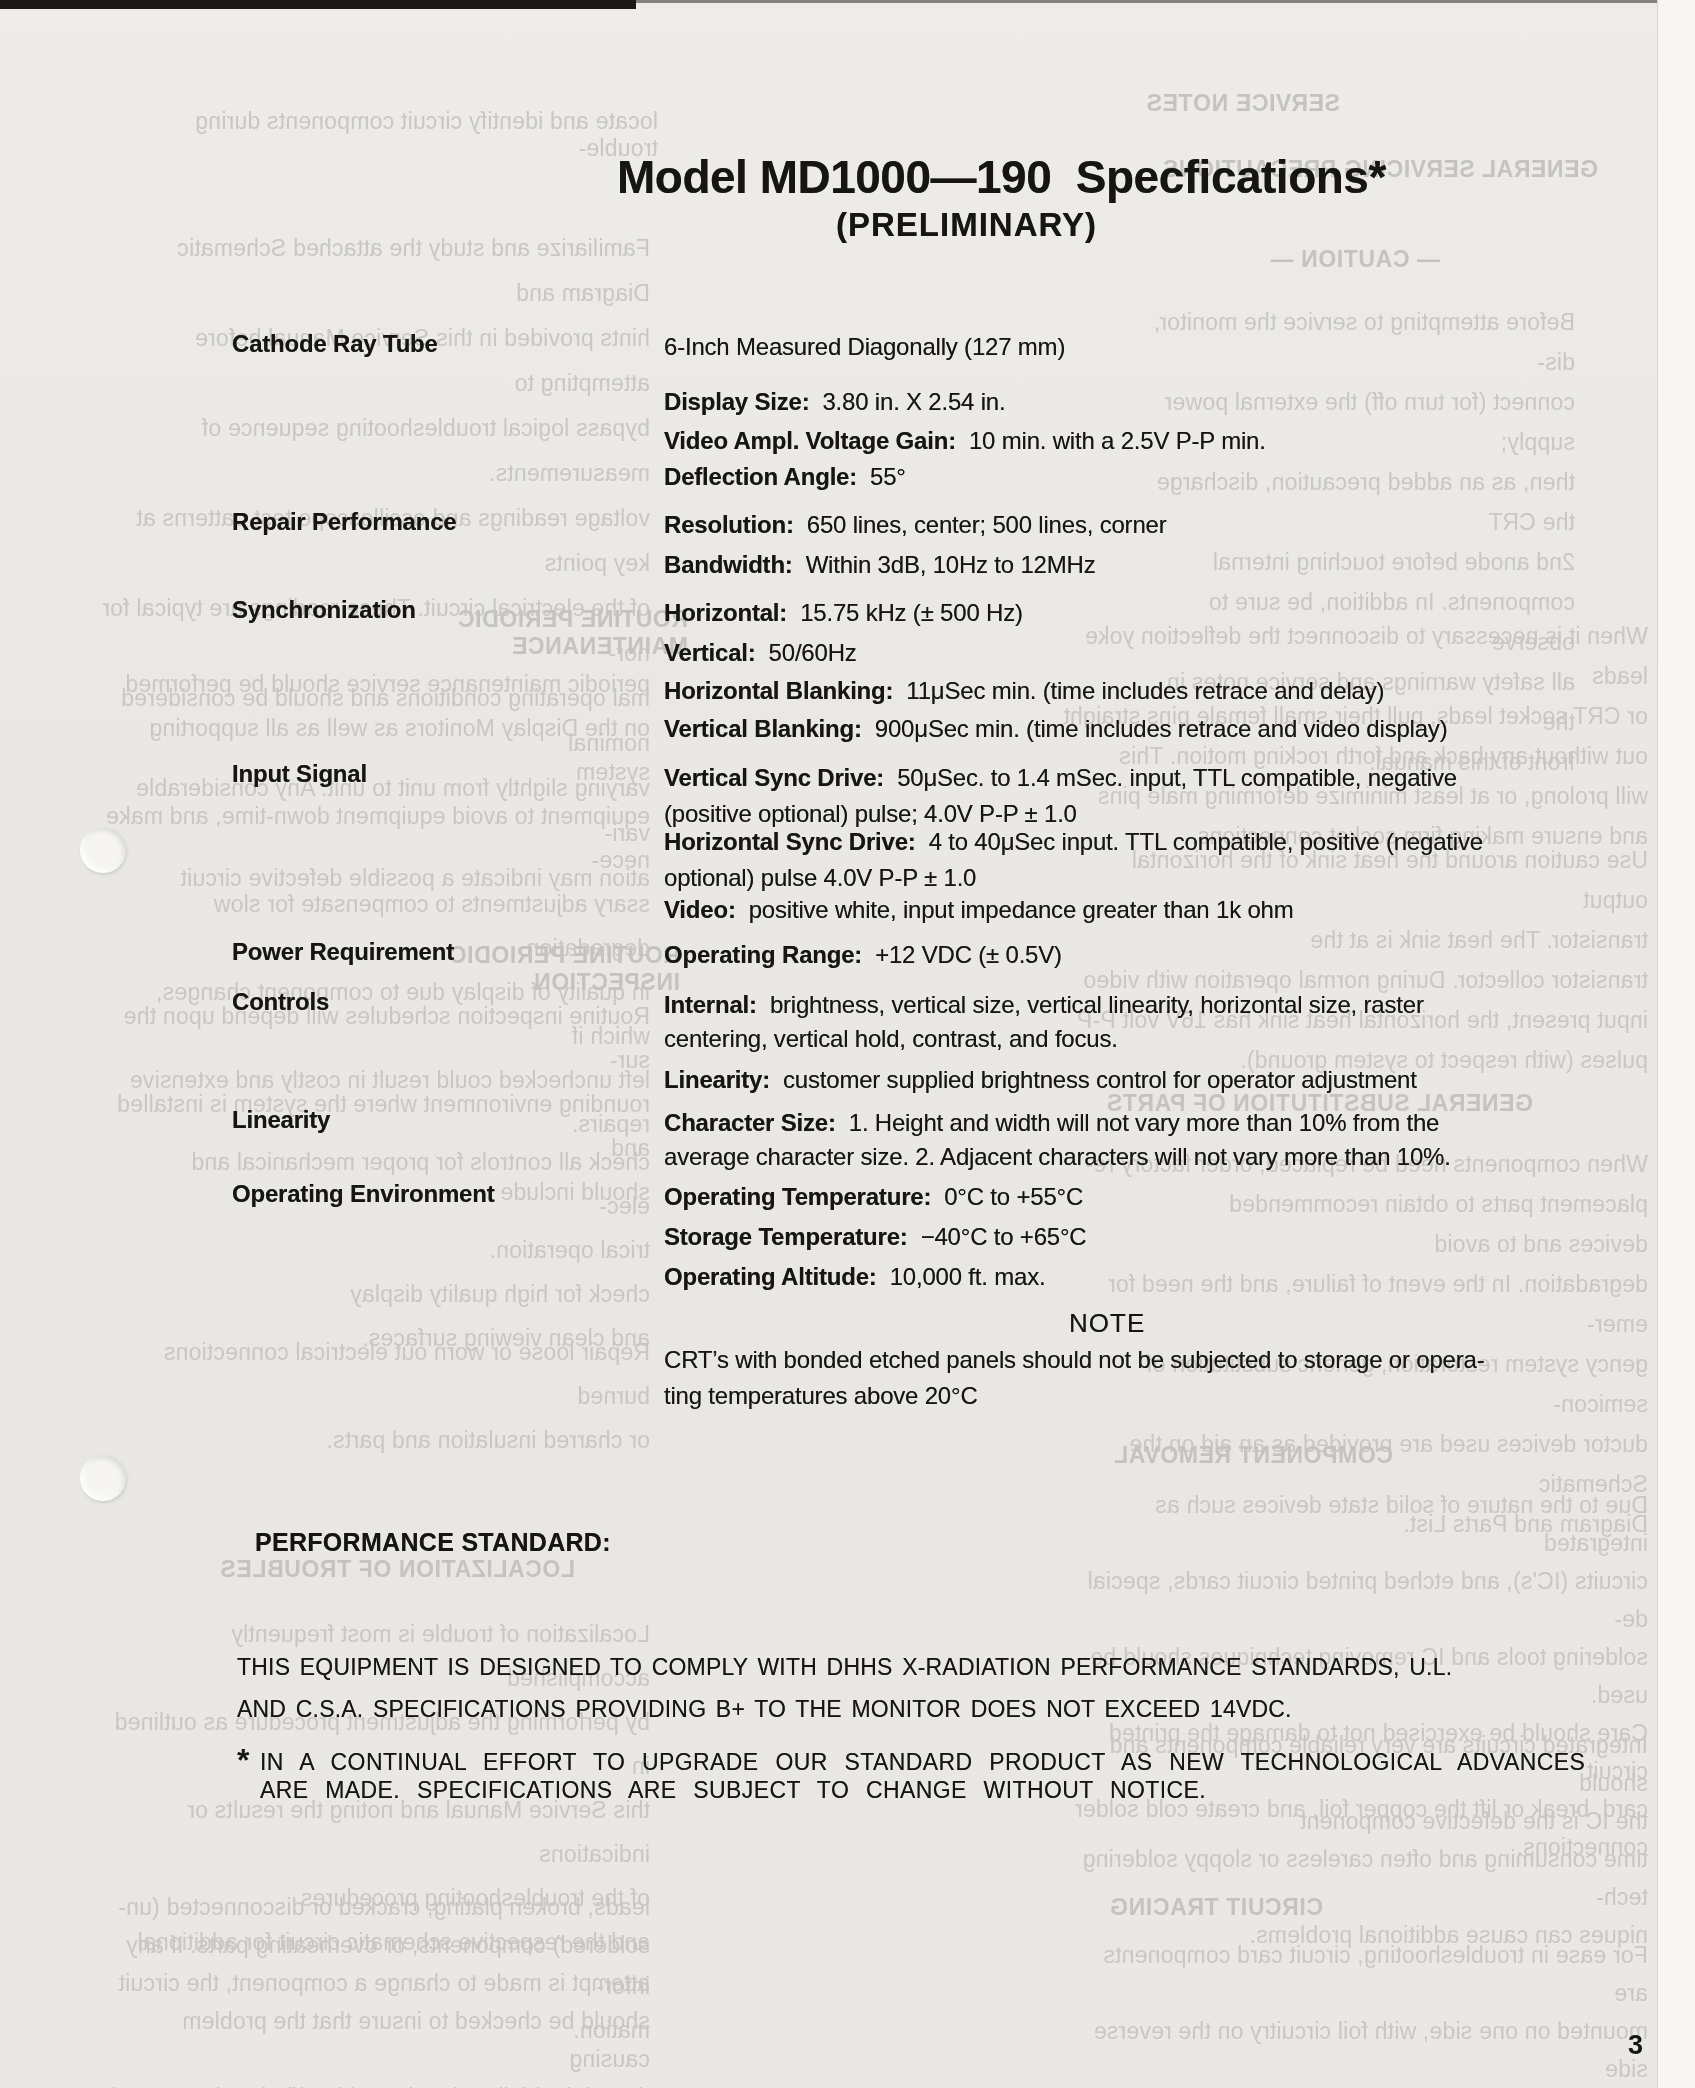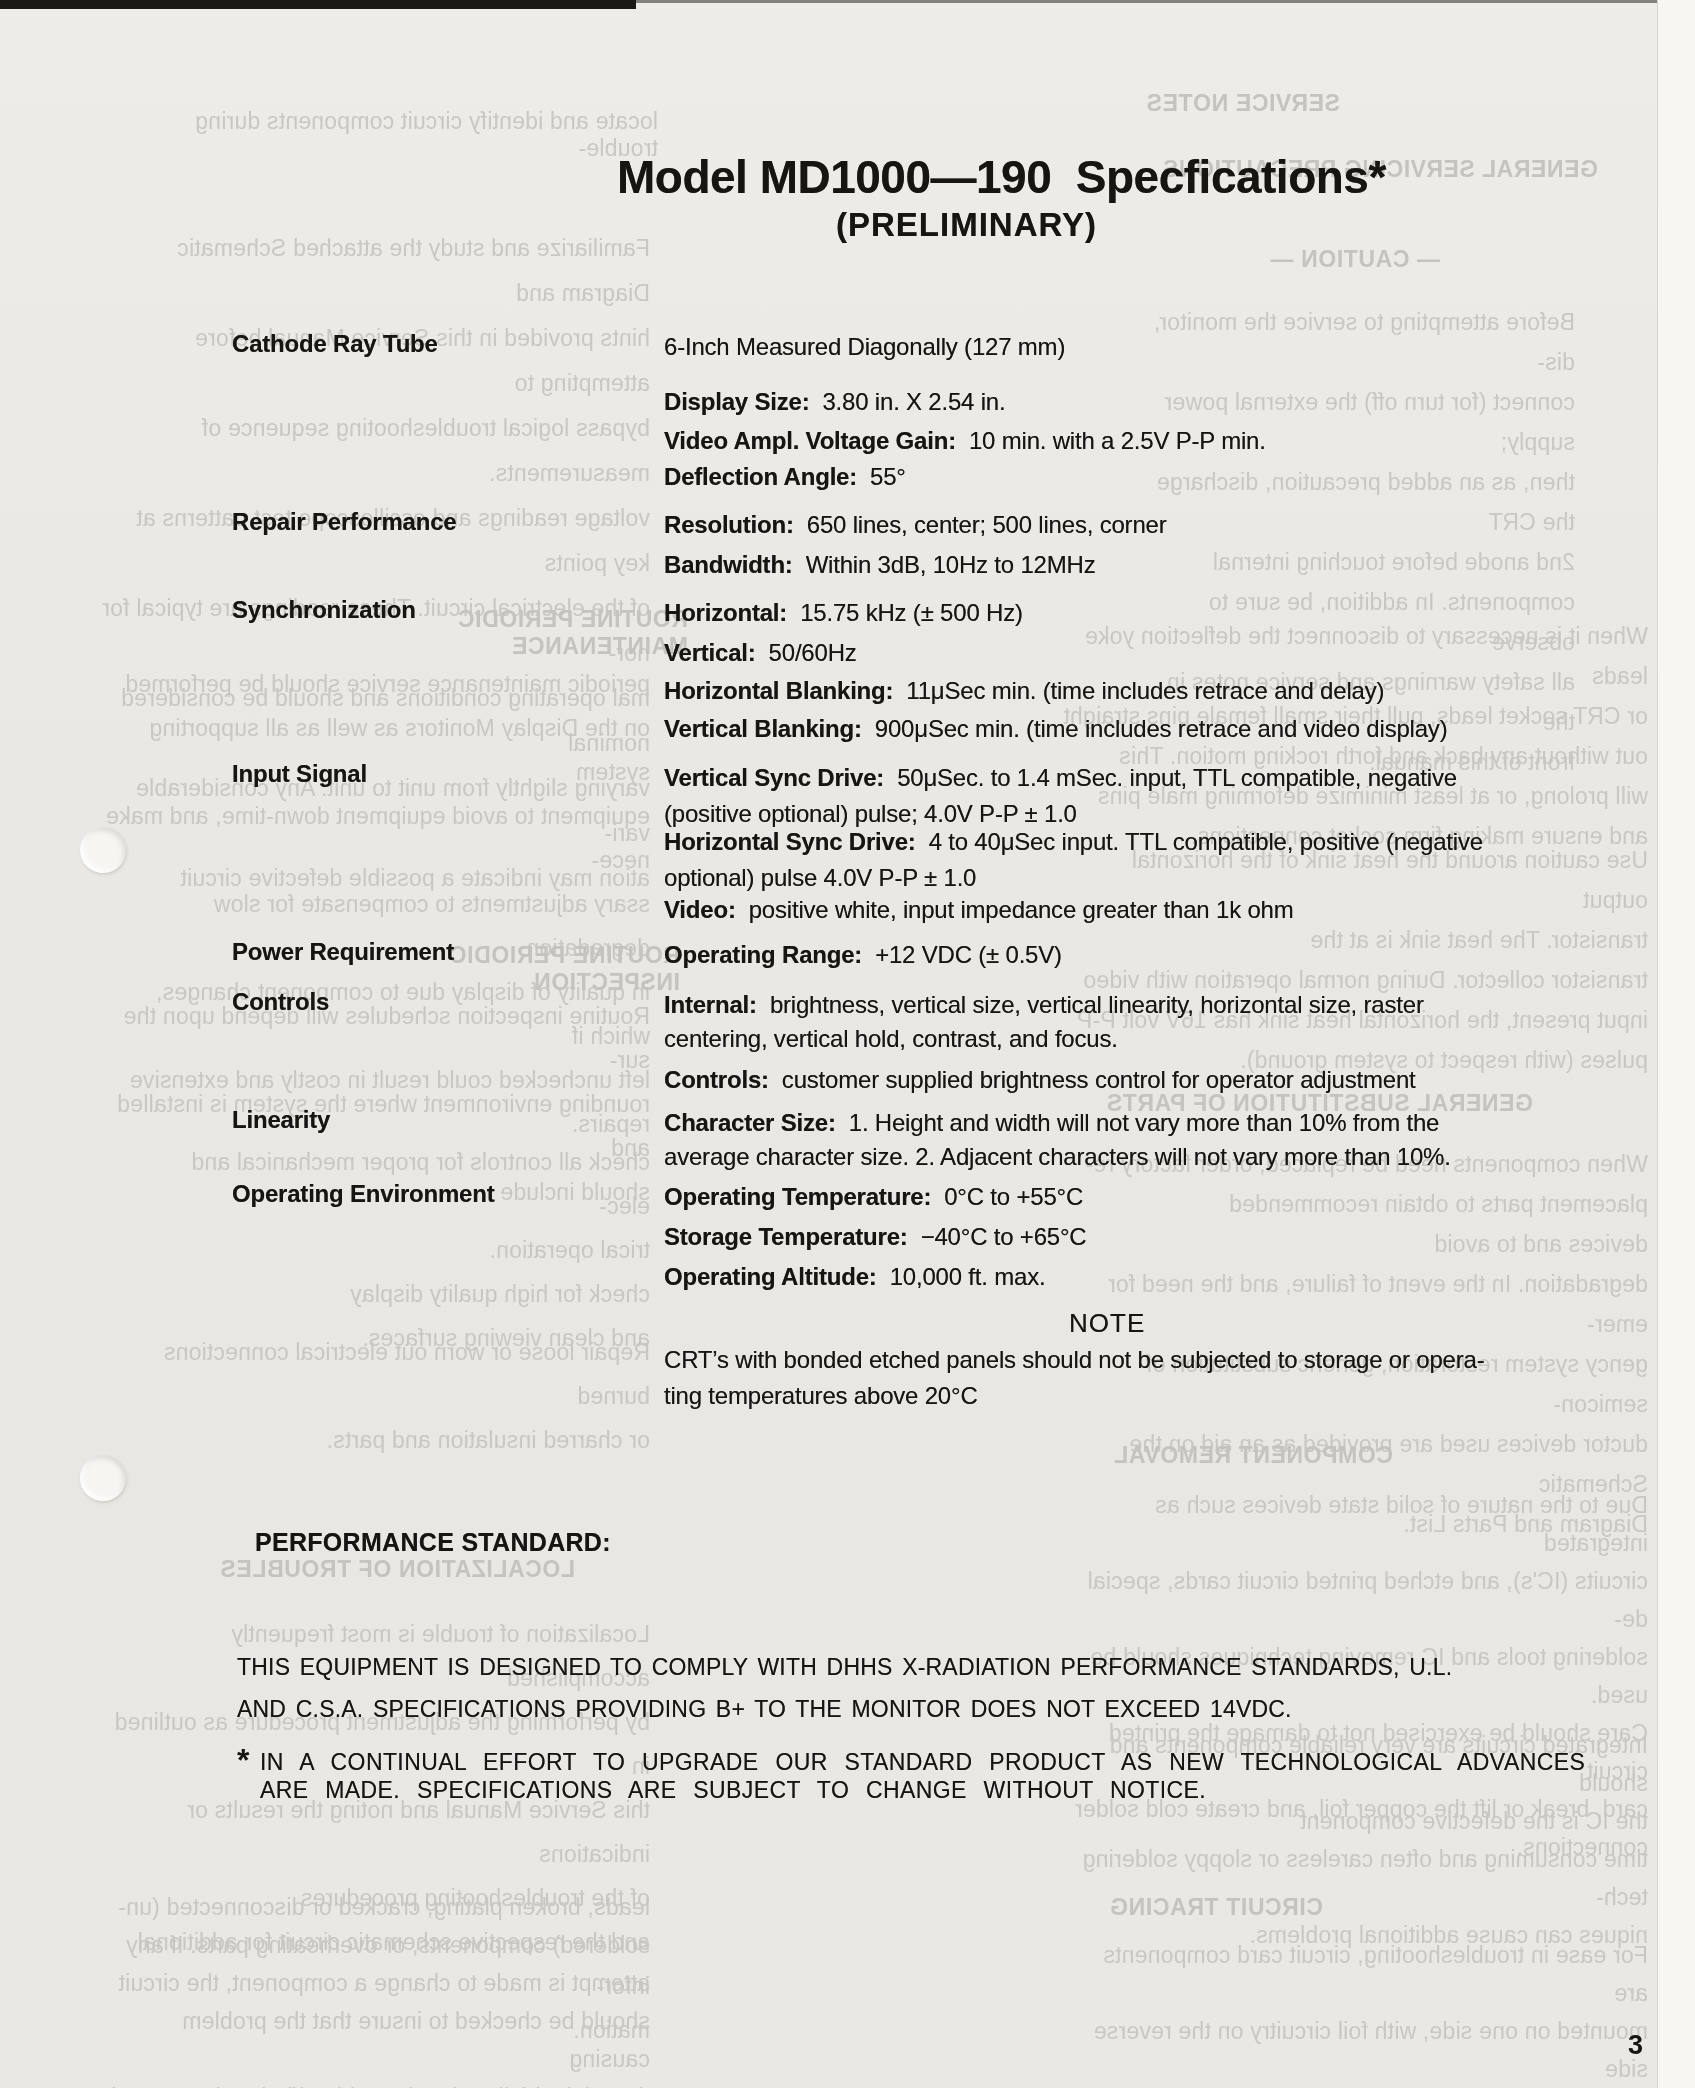--- a/index.html
+++ b/index.html
@@ -206,21 +206,21 @@
     <span class="lab">Power Requirement</span>
     <span class="val"><b class="k">Operating Range:</b><span class="v">+12 VDC (± 0.5V)</span></span>
   </div>
 <div class="row" style="top:988px">
     <span class="lab">Controls</span>
     <span class="val"><b class="k">Internal:</b><span class="v">brightness, vertical size, vertical linearity, horizontal size, raster
 centering, vertical hold, contrast, and focus.</span></span>
   </div>
 <div class="row" style="top:1063px">
     <span class="lab"></span>
-    <span class="val"><b class="k">Controls:</b><span class="v">customer supplied brightness control for operator adjustment</span></span>
+    <span class="val"><b class="k">Linearity:</b><span class="v">customer supplied brightness control for operator adjustment</span></span>
   </div>
 <div class="row" style="top:1106px">
     <span class="lab">Linearity</span>
     <span class="val"><b class="k">Character Size:</b><span class="v">1.  Height and width will not vary more than 10% from the
 average character size.  2.  Adjacent characters will not vary more than 10%.</span></span>
   </div>
 <div class="row" style="top:1180px">
     <span class="lab">Operating Environment</span>
     <span class="val"><b class="k">Operating Temperature:</b><span class="v">0°C to +55°C</span></span>
   </div>

